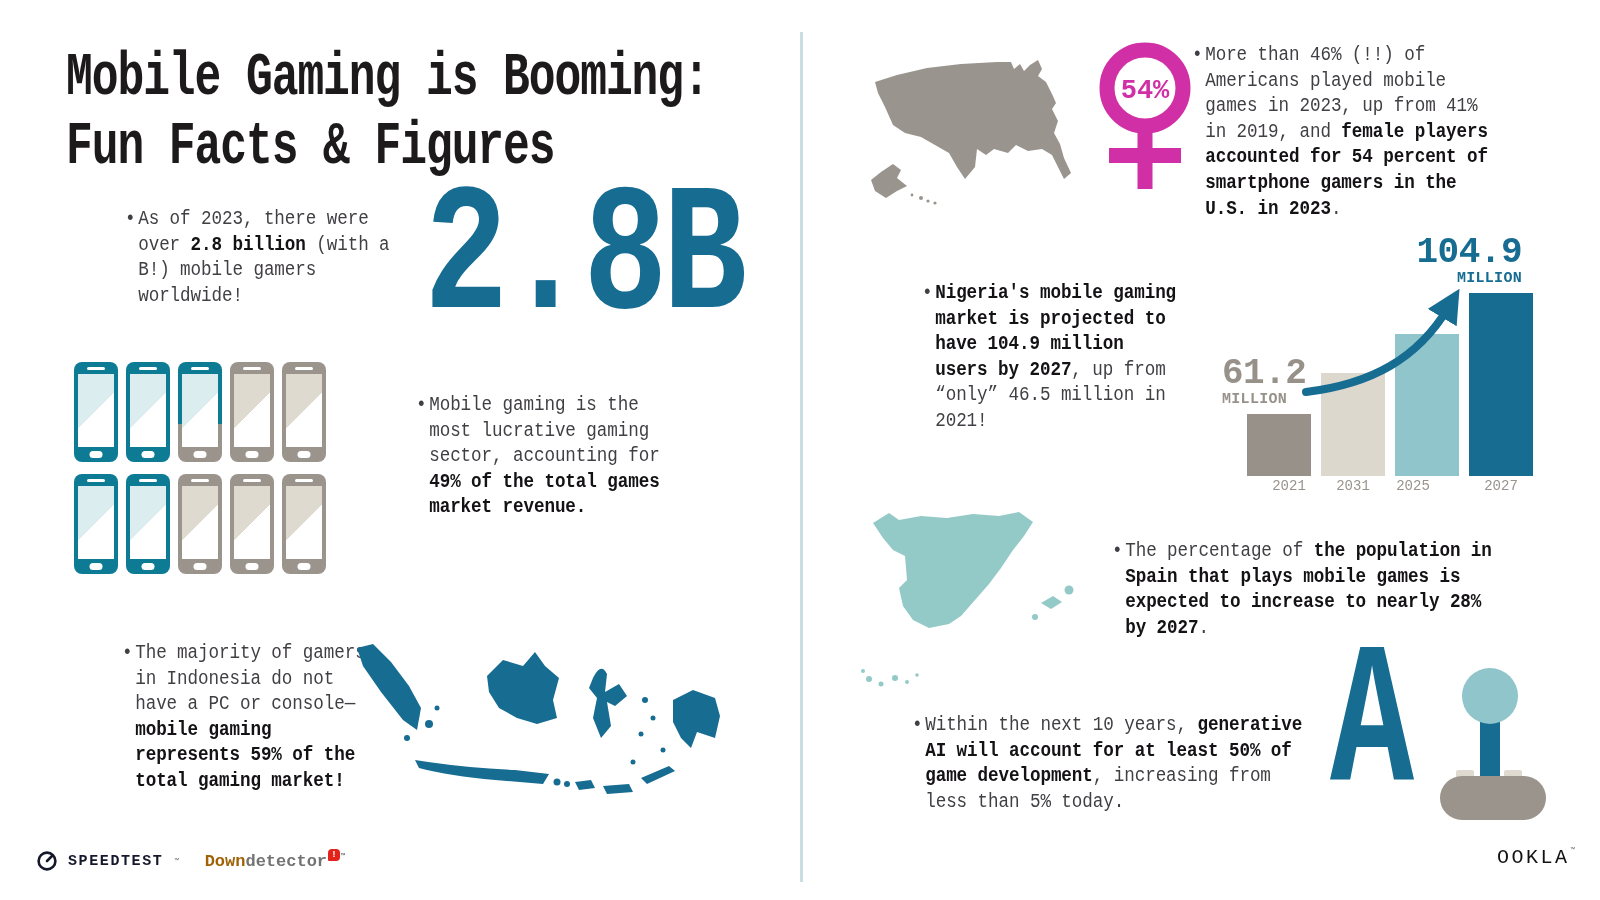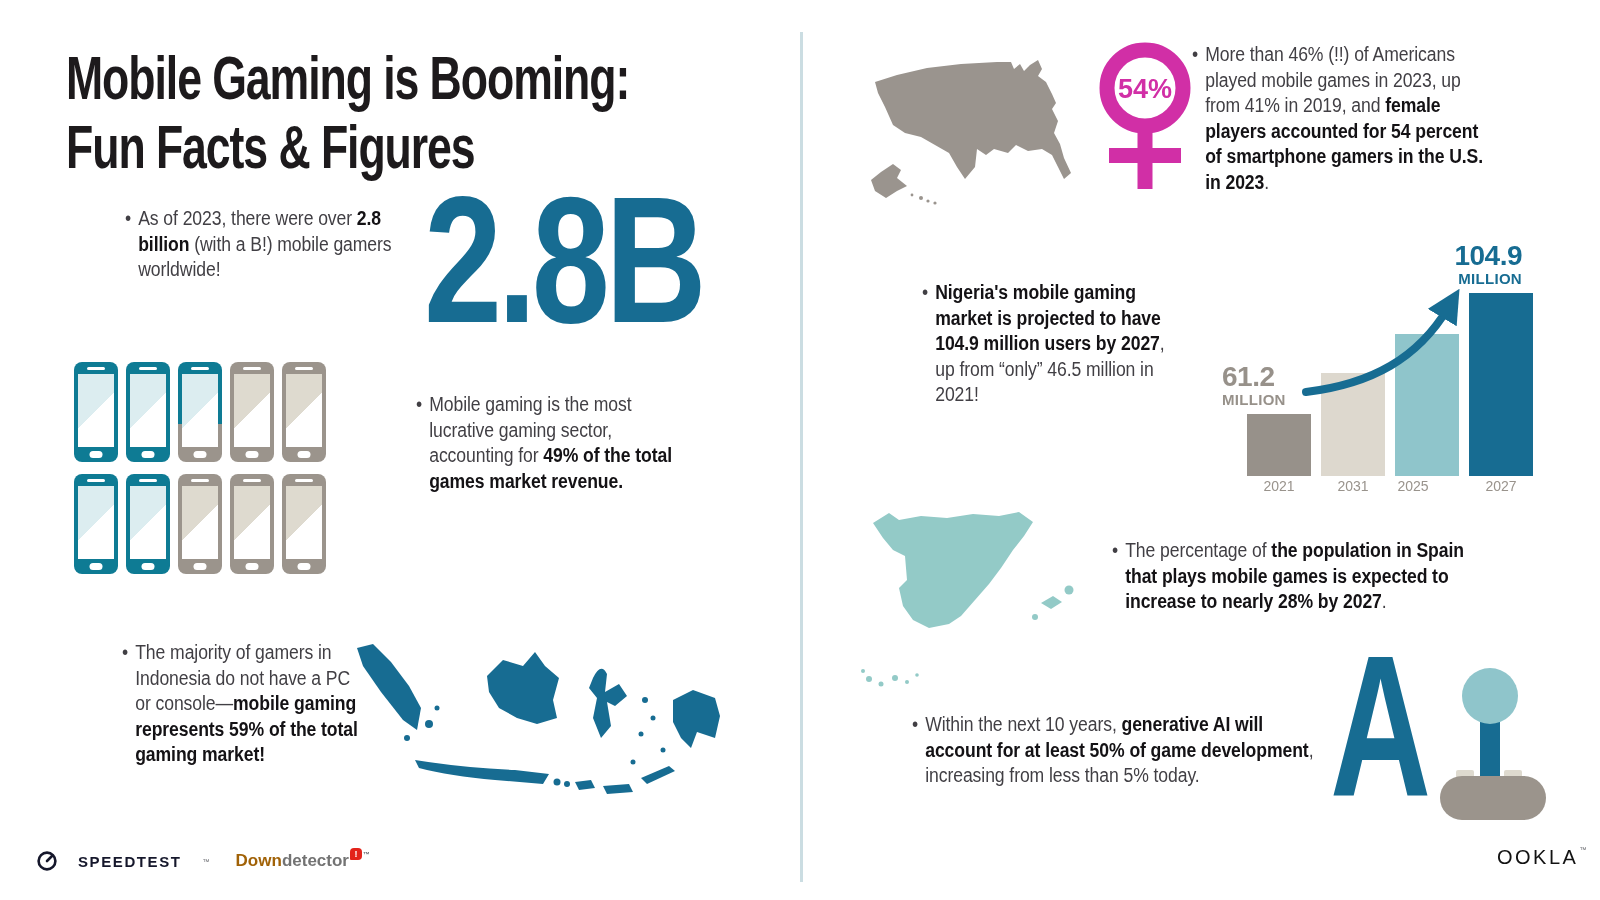--- a/index.html
+++ b/index.html
@@ -1,17 +1,17 @@
 <!DOCTYPE html>
 <html><head>
 <meta charset="utf-8">
 <style>
   html,body{margin:0;padding:0;background:#ffffff;}
   .page{position:relative;width:1600px;height:900px;background:#ffffff;overflow:hidden;
-        font-family:Liberation Sans, sans-serif;color:#3f3d42;}
+        font-family:Liberation Mono, monospace;color:#3f3d42;}
 
   
   .title{position:absolute;left:66px;top:44px;font-size:62px;font-weight:700;color:#1d1a1c;
          line-height:1.11;letter-spacing:-1.5px;white-space:nowrap;
          transform:scaleX(.72);transform-origin:0 0;}
 
   
   .bullet{position:absolute;display:flex;font-size:20px;line-height:1.28;letter-spacing:-.1px;
           transform:scaleX(.88);transform-origin:0 0;color:#413f44;}
   .bullet .dot{flex:0 0 15px;}
@@ -53,30 +53,30 @@
   .female{left:1090px;top:36px;}
   .joystick{left:1438px;top:666px;}
   .ai-letter{position:absolute;left:1330px;top:648px;font-size:200px;font-weight:700;color:#176c92;
              line-height:.78;transform:scaleX(.70);transform-origin:0 0;}
 
   
   .chart{position:absolute;left:1222px;top:246px;width:312px;height:246px;}
   .cbar{position:absolute;bottom:16px;}
   .cxlabel{position:absolute;bottom:-2px;width:64px;text-align:center;font-size:14px;color:#99938c;}
   .cann{position:absolute;line-height:1;}
-  .cann-num{font-size:28px;font-weight:700;line-height:.95;letter-spacing:-.5px;}
+  .cann-num{font-size:36px;font-weight:700;line-height:.95;letter-spacing:-.5px;}
   .cann-unit{font-size:15px;font-weight:700;letter-spacing:.3px;line-height:1.15;}
   .arrow-svg{position:absolute;left:0;top:0;pointer-events:none;}
 
   
   .divider{position:absolute;left:800px;top:32px;width:3px;height:850px;background:#cbdde2;}
 
   
   .footer-left{position:absolute;left:36px;top:850px;display:flex;align-items:center;gap:26px;}
-  .speedtest{display:flex;align-items:center;gap:20px;text-align:right;}
+  .speedtest{display:flex;align-items:center;gap:10px;text-align:right;}
   .speedtest .word{font-size:15px;font-weight:700;letter-spacing:1.6px;color:#15172b;}
   .tm{font-size:7px;vertical-align:top;color:#6b6d72;margin-left:1px;}
   .downdetector{font-size:17px;font-weight:700;display:flex;align-items:flex-start;}
   .dd-down{color:#a16207;}
   .dd-rest{color:#737373;}
   .dd-bubble{width:12px;height:12px;border-radius:4px 4px 4px 1px;background:#e3231a;color:#ffffff;
              font-size:9px;font-weight:700;display:flex;align-items:center;justify-content:center;
              margin:-3px 0 0 1px;}
   .ookla{position:absolute;left:1497px;top:846px;font-size:20px;letter-spacing:2.5px;
          color:#121212;font-weight:400;}
@@ -209,21 +209,21 @@
   </div>
 
   <div class="bullet b-nigeria">
     <span class="dot">•</span>
     <span class="txt"><span class="b">Nigeria's mobile gaming market is projected to have 104.9 million users by 2027</span><span>, up from “only” 46.5 million in 2021!</span></span>
   </div>
 
   <div class="chart">
     <div>
         <div class="cbar" style="left: 25px; width: 64px; height: 62px; background: rgb(151, 145, 138);"></div>
-        <div class="cxlabel" style="left: 25px;">2021</div>
+        <div class="cxlabel" style="left: 35px;">2021</div>
         <div class="cbar" style="left: 99px; width: 64px; height: 103px; background: rgb(221, 216, 206);"></div>
         <div class="cxlabel" style="left: 99px;">2031</div>
         <div class="cbar" style="left: 173px; width: 64px; height: 142px; background: rgb(143, 197, 203);"></div>
         <div class="cxlabel" style="left: 159px;">2025</div>
         <div class="cbar" style="left: 247px; width: 64px; height: 183px; background: rgb(23, 108, 146);"></div>
         <div class="cxlabel" style="left: 247px; text-align: center;">2027</div>
       </div>
     <svg class="arrow-svg" width="312" height="246" viewBox="0 0 312 246">
       <defs>
         <marker id="ah" markerWidth="4.2" markerHeight="4.2" refX="1.4" refY="2.1" orient="auto">

